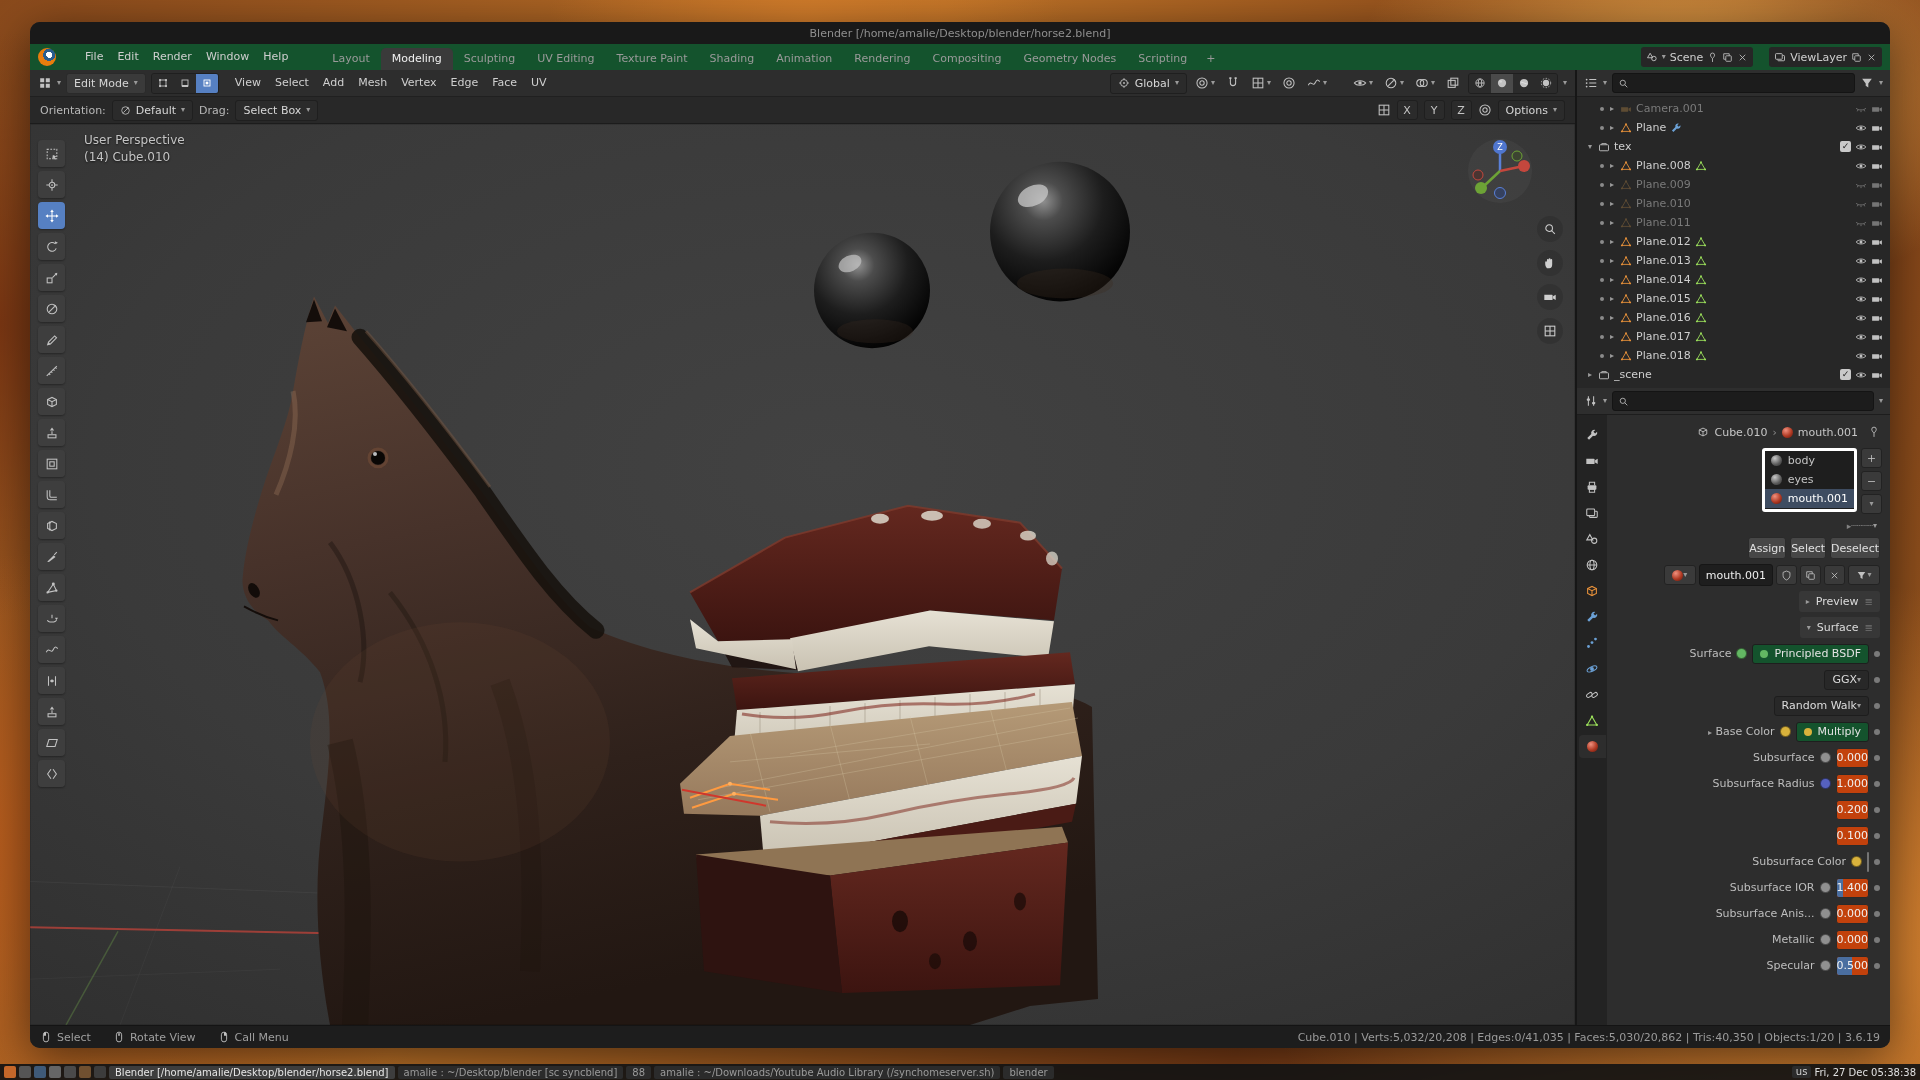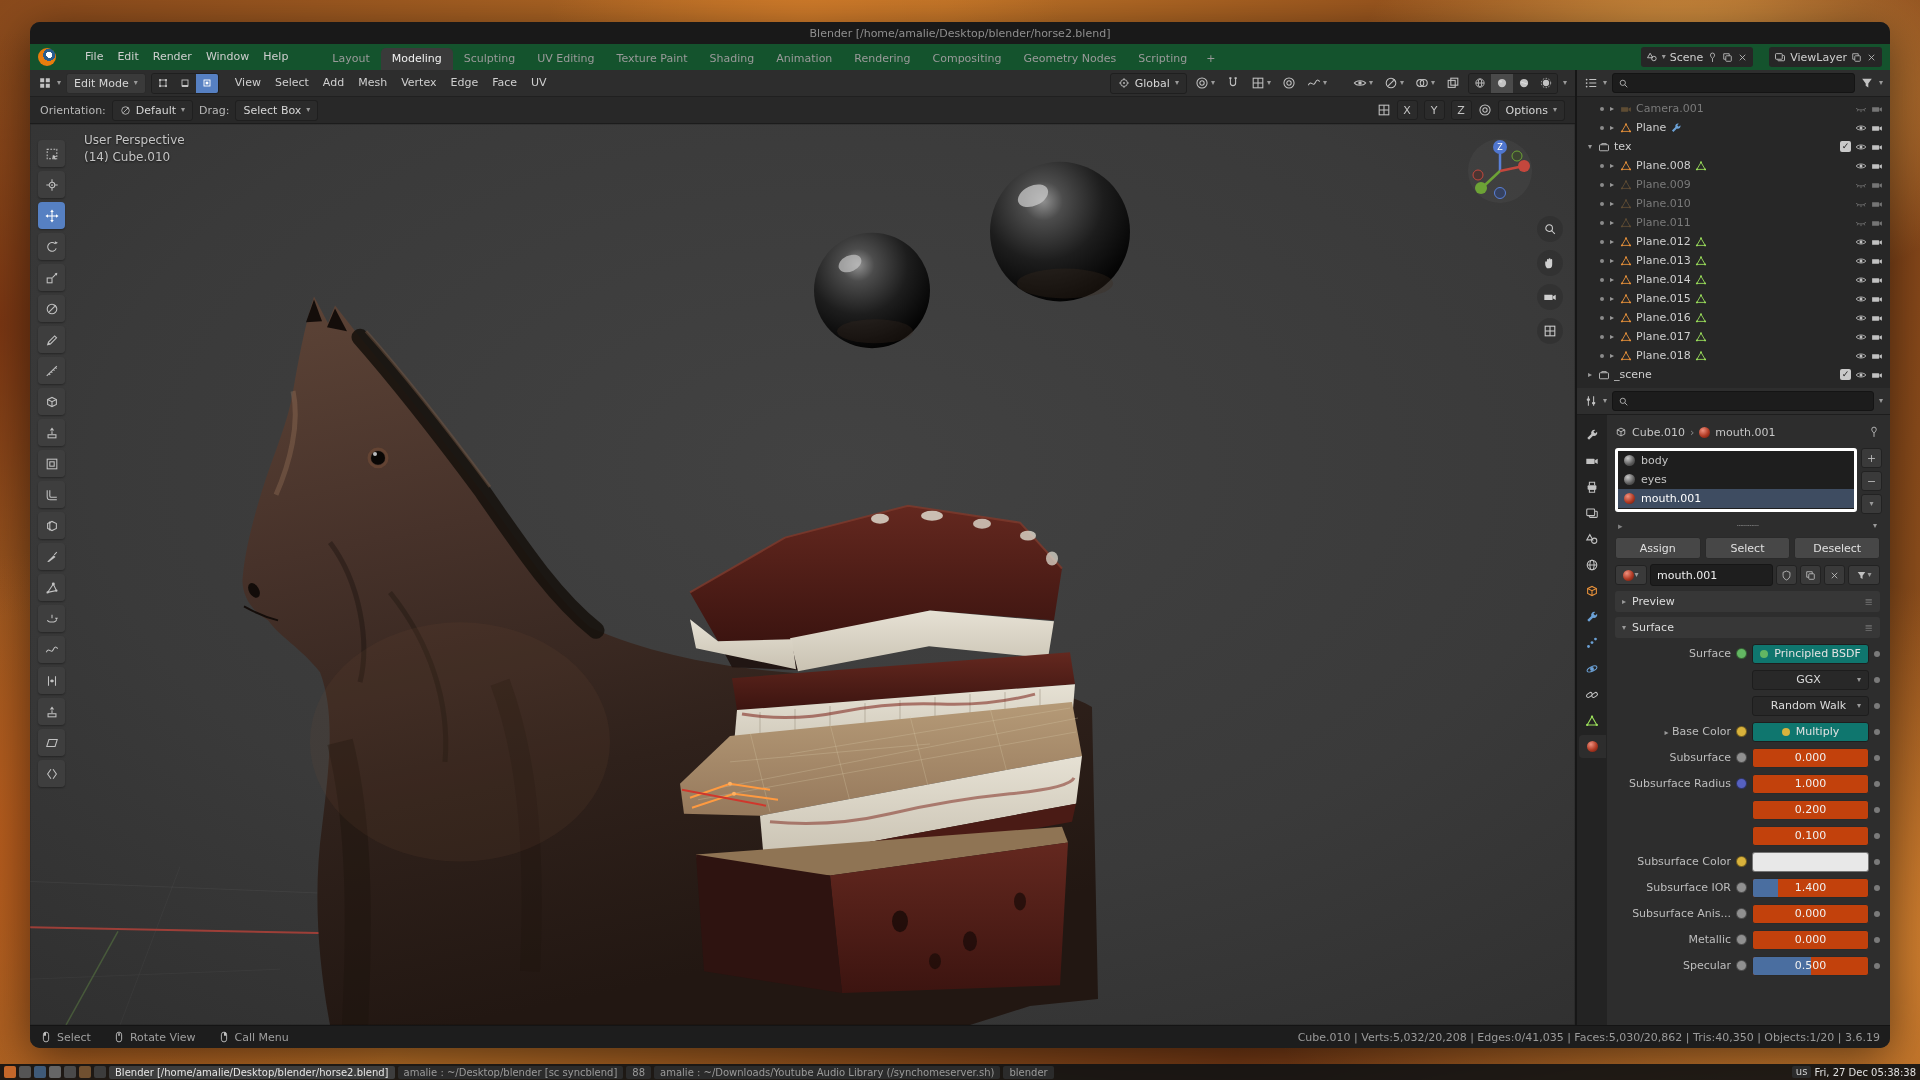--- a/index.html
+++ b/index.html
@@ -78,41 +78,41 @@
   .orow.dim .c-orange{color:#96713f!important;}
   .cbx{width:11px;height:11px;background:#c9c9c9;border-radius:2px;color:#1d1d1d;font-size:9px;line-height:11px;text-align:center;flex:none;}
   
   .props{flex:1;display:flex;flex-direction:column;background:#2d2d2d;min-height:0;}
   .pbody{flex:1;display:flex;min-height:0;}
   .ptabs{width:30px;background:#232323;display:flex;flex-direction:column;align-items:center;padding-top:8px;gap:3px;flex:none;}
   .ptab{width:27px;height:23px;border-radius:4px 0 0 4px;display:flex;align-items:center;justify-content:center;}
   .ptab.active{background:#2d2d2d;}
   .matball{width:11px;height:11px;border-radius:50%;background:radial-gradient(circle at 35% 30%, #c9c9c9, #5a5a5a 60%, #2e2e2e);flex:none;}
   .matball.red{background:radial-gradient(circle at 35% 30%, #f0907e, #b03a24 55%, #5d140a);}
-  .pcontent{flex:1;padding:6px 10px 0 8px;display:flex;flex-direction:column;gap:5px;overflow:hidden;color:#c6c6c6;}
+  .pcontent{flex:1;padding:6px 10px 0 8px;display:flex;flex-direction:column;gap:5px;overflow:hidden;color:#c6c6c6;align-items:flex-end;}
   .crumb{display:flex;align-items:center;gap:5px;height:22px;}
   .slots{display:flex;gap:4px;}
   .slotlist{flex:1;background:#1e1e1e;border:3px solid #ffffff;border-radius:3px;height:58px;overflow:hidden;}
   .slot{height:19px;display:flex;align-items:center;gap:6px;padding:0 6px;color:#c4c4c4;}
   .slot.selected{background:#3e4c61;color:#fff;}
   .slotside{width:19px;display:flex;flex-direction:column;gap:3px;}
   .sq{width:19px;height:18px;background:#3a3a3a;border:1px solid #222;border-radius:3px;display:flex;align-items:center;justify-content:center;}
   .slotfoot{height:13px;display:flex;align-items:center;justify-content:space-between;color:#828282;font-size:9px;padding:0 3px;}
   .btnrow{display:flex;gap:4px;}
   .btn{flex:1;height:20px;background:#474747;border:1px solid #2a2a2a;border-radius:3px;display:flex;align-items:center;justify-content:center;color:#e0e0e0;}
   .dbrow{display:flex;align-items:center;gap:3px;}
   .dbname{flex:1;display:flex;align-items:center;gap:5px;background:#1e1e1e;border:1px solid #161616;border-radius:3px;height:20px;padding:0 6px;color:#eee;}
   .panelbar{height:21px;background:#373737;border-radius:3px;display:flex;align-items:center;gap:6px;padding:0 7px;color:#dcdcdc;}
   .grip{margin-left:auto;color:#737373;font-size:10px;}
   .prow{display:flex;align-items:center;gap:5px;height:21px;}
   .plabel{width:116px;text-align:right;color:#bdbdbd;flex:none;white-space:nowrap;overflow:hidden;}
   .socket{width:9px;height:9px;border-radius:50%;flex:none;border:1px solid rgba(0,0,0,.45);}
   .sk-green{background:#63b763}.sk-yellow{background:#d9b23c}.sk-blue{background:#5661c0}.sk-gray{background:#909090}.sk-none{background:transparent;border-color:transparent;}
   .pctrl{flex:1;display:flex;min-width:0;}
-  .btnfield{flex:1;display:flex;align-items:center;gap:6px;background:#0f766e;border:1px solid #1e1e1e;border-radius:3px;height:18px;padding:0 7px;color:#e2e2e2;justify-content:center;}
+  .btnfield{flex:1;display:flex;align-items:center;gap:6px;background:#14532d;border:1px solid #1e1e1e;border-radius:3px;height:18px;padding:0 7px;color:#e2e2e2;justify-content:center;}
   .ddfield{flex:1;display:flex;align-items:center;background:#282828;border:1px solid #1d1d1d;border-radius:3px;height:18px;padding:0 7px;color:#dcdcdc;}
   .ddfield span:first-child{flex:1;text-align:center;}
   .slider{flex:1;position:relative;background:#c2410c;border:1px solid #2a2a2a;border-radius:3px;height:18px;overflow:hidden;}
   .slider .fill{position:absolute;left:0;top:0;bottom:0;background:#4a6ea0;}
   .slider .val{position:relative;display:block;text-align:center;line-height:18px;color:#f0f0f0;}
   .swatch{flex:1;height:18px;border-radius:3px;border:1px solid rgba(0,0,0,.5);}
   .decor{width:6px;height:6px;border-radius:50%;background:#7a7a7a;flex:none;}
   .ndot{width:8px;height:8px;border-radius:50%;flex:none;}
   
   .statusbar{height:22px;background:#1d1d1d;border-top:1px solid #141414;display:flex;align-items:center;padding:0 10px;gap:26px;color:#9f9f9f;flex:none;}

